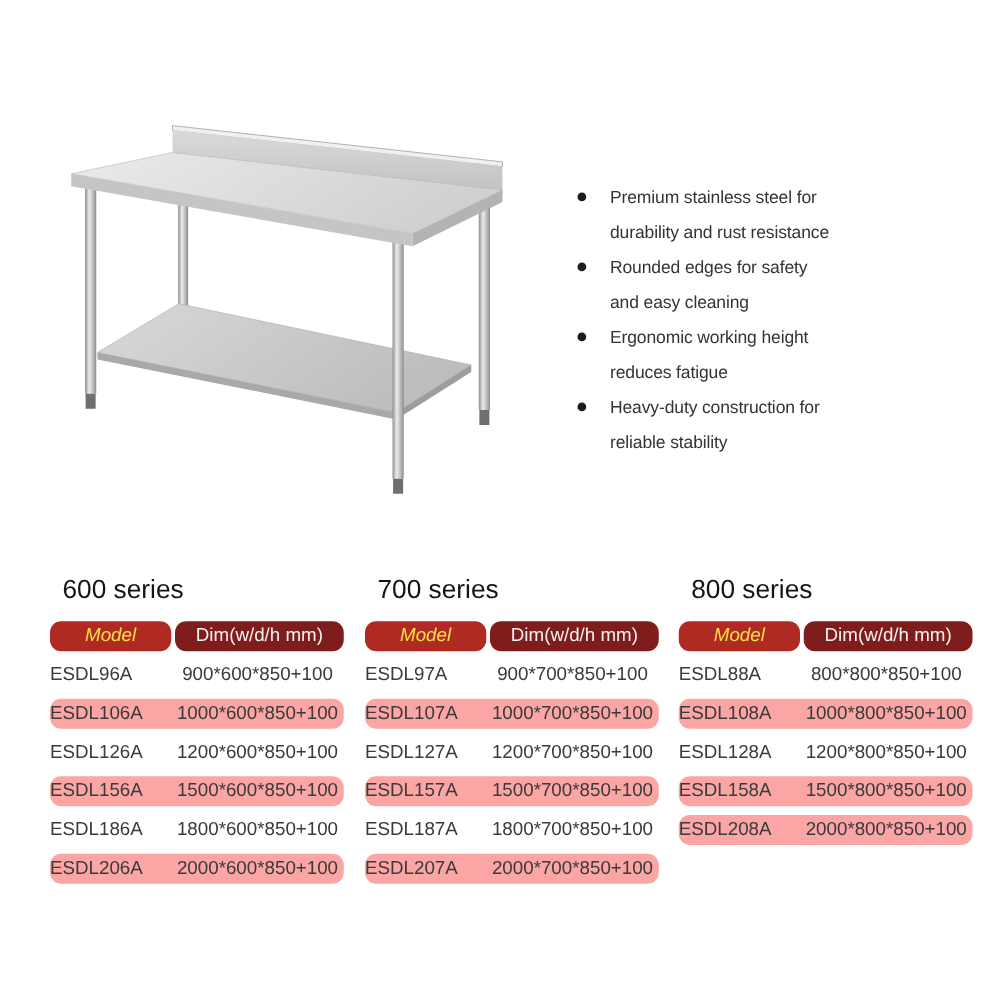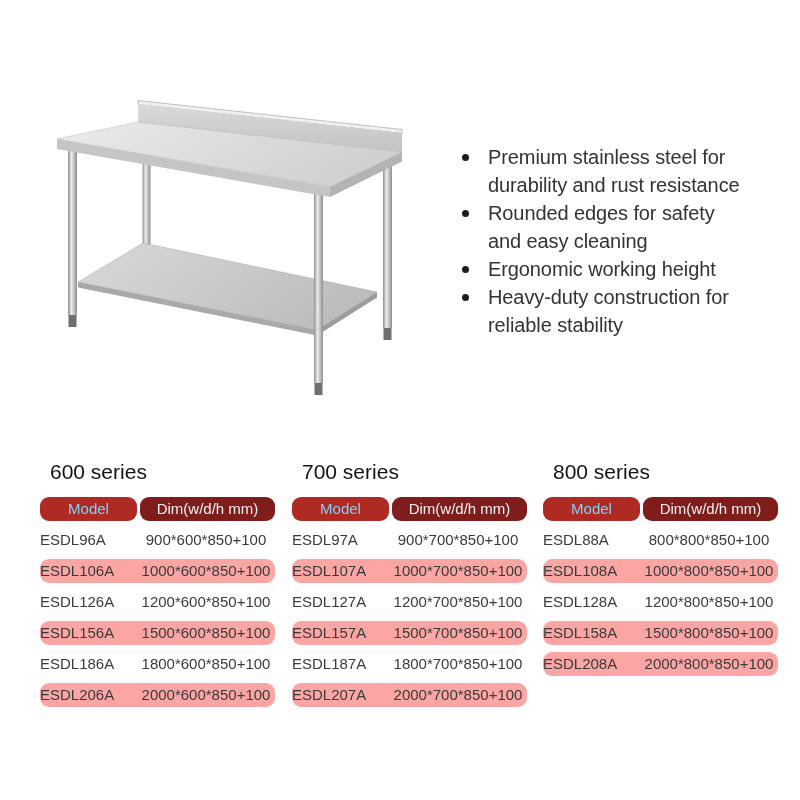--- a/index.html
+++ b/index.html
@@ -9,34 +9,34 @@
   }
   
   .product-svg{position:absolute;left:42px;top:88px;}
 
   
   .features{position:absolute;left:456px;top:143px;width:332px;
     list-style:none;margin:0;padding:0;}
   .features li{display:flex;align-items:flex-start;}
   .bullet{flex:none;width:7px;height:7px;border-radius:50%;
     background:#1c1c1c;margin:11px 19px 0 6px;}
-  .feature-text{font-size:20px;line-height:28px;color:#333333;letter-spacing:-0.1px;}
+  .feature-text{font-size:14px;line-height:28px;color:#333333;letter-spacing:-0.1px;}
   .feature-text span{display:block;}
 
   
   .series{position:absolute;top:458px;width:235px;}
   .series-600{left:40px;}
   .series-700{left:292px;}
   .series-800{left:543px;}
   .series h2{margin:0 0 11px 10px;font-size:21px;line-height:28px;
     font-weight:normal;color:#141414;}
   .thead{display:flex;gap:3px;}
   .pill{height:24px;line-height:24px;border-radius:9px;font-size:15px;
     text-align:center;white-space:nowrap;}
-  .pill-model{width:97px;background:#ae2a22;color:#7dd3fc;}
+  .pill-model{width:97px;background:#ae2a22;color:#fde047;font-style:italic;}
   .pill-dim{flex:1;background:#7f1d1d;color:#f2f2f2;}
   .trow{display:flex;height:24px;line-height:24px;margin-top:7px;
     border-radius:9px;font-size:15px;color:#3b3b3b;white-space:nowrap;}
   .trow.alt{background:#fca5a5;}
   .trow .cell-model{width:97px;text-align:left;}
   .trow .cell-dim{flex:1;text-align:center;}
 </style>
 </head>
 <body>
 
@@ -107,20 +107,21 @@
       <span class="bullet"></span>
       <div class="feature-text">
         <span>Rounded edges for safety</span>
         <span>and easy cleaning</span>
       </div>
     </li>
     <li>
       <span class="bullet"></span>
       <div class="feature-text">
         <span>Ergonomic working height</span>
+        <span>reduces fatigue</span>
       </div>
     </li>
     <li>
       <span class="bullet"></span>
       <div class="feature-text">
         <span>Heavy-duty construction for</span>
         <span>reliable stability</span>
       </div>
     </li>
   </ul>

